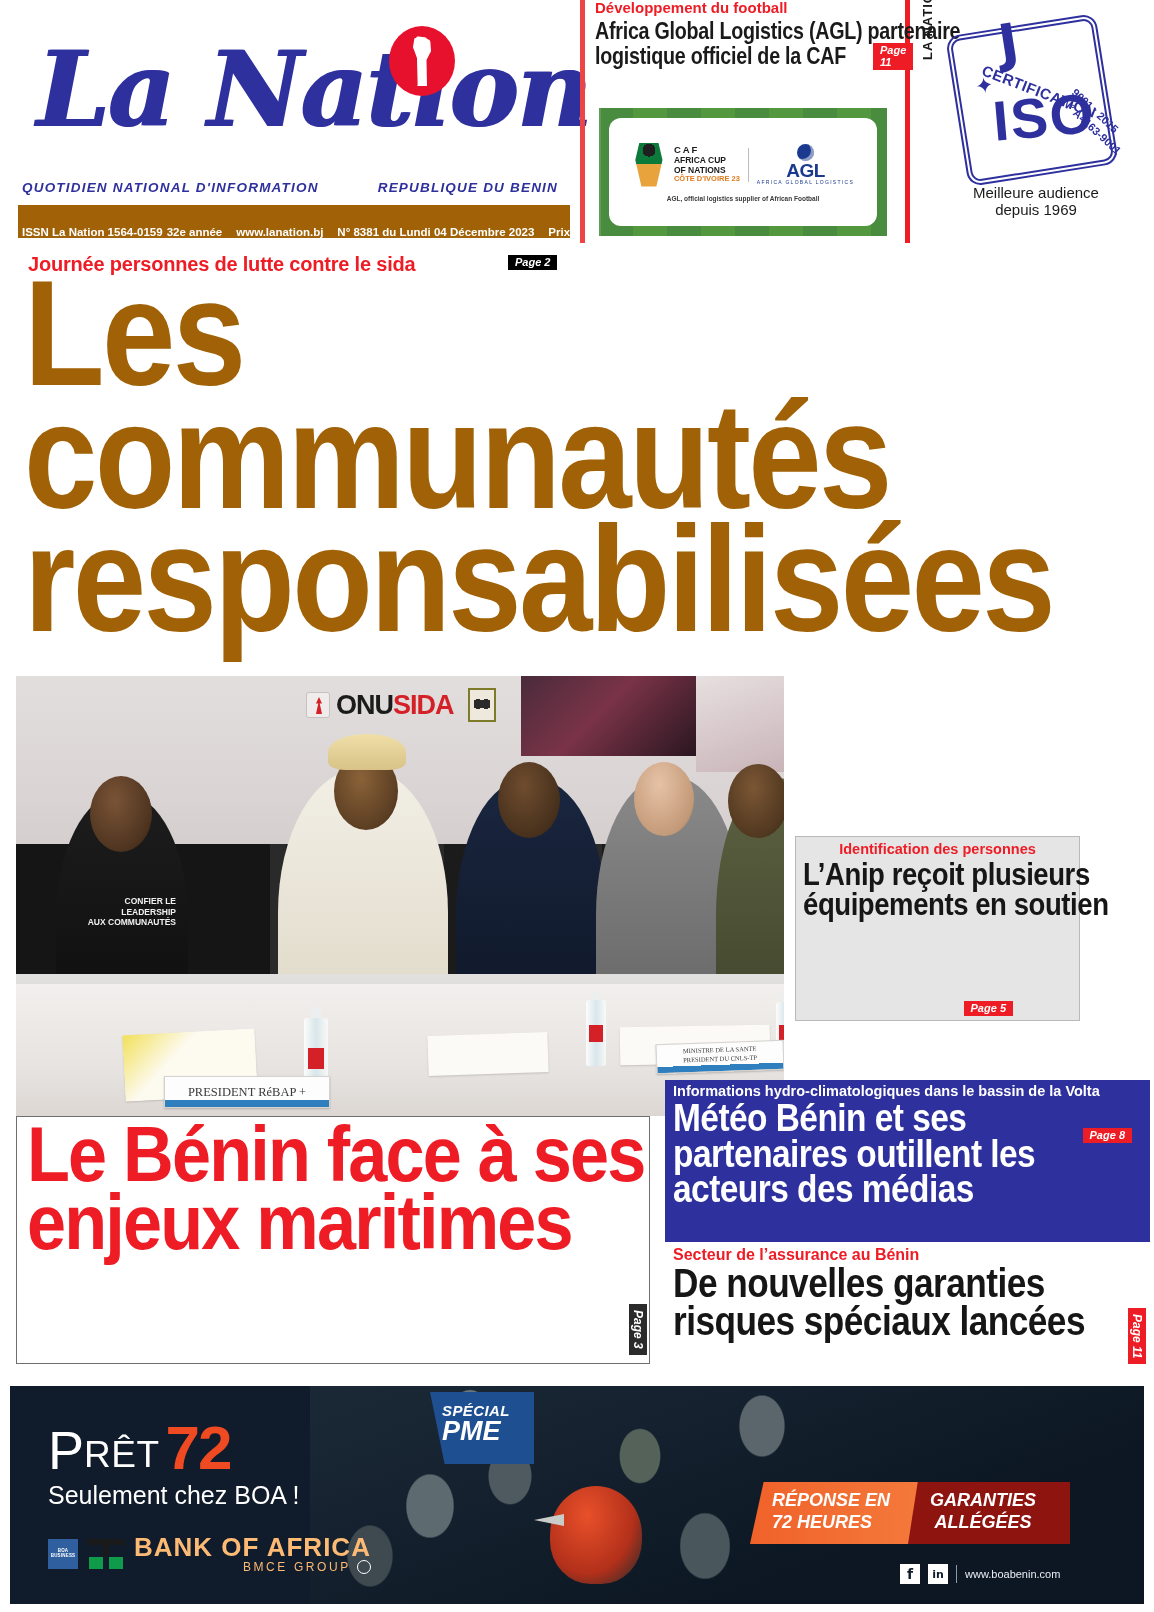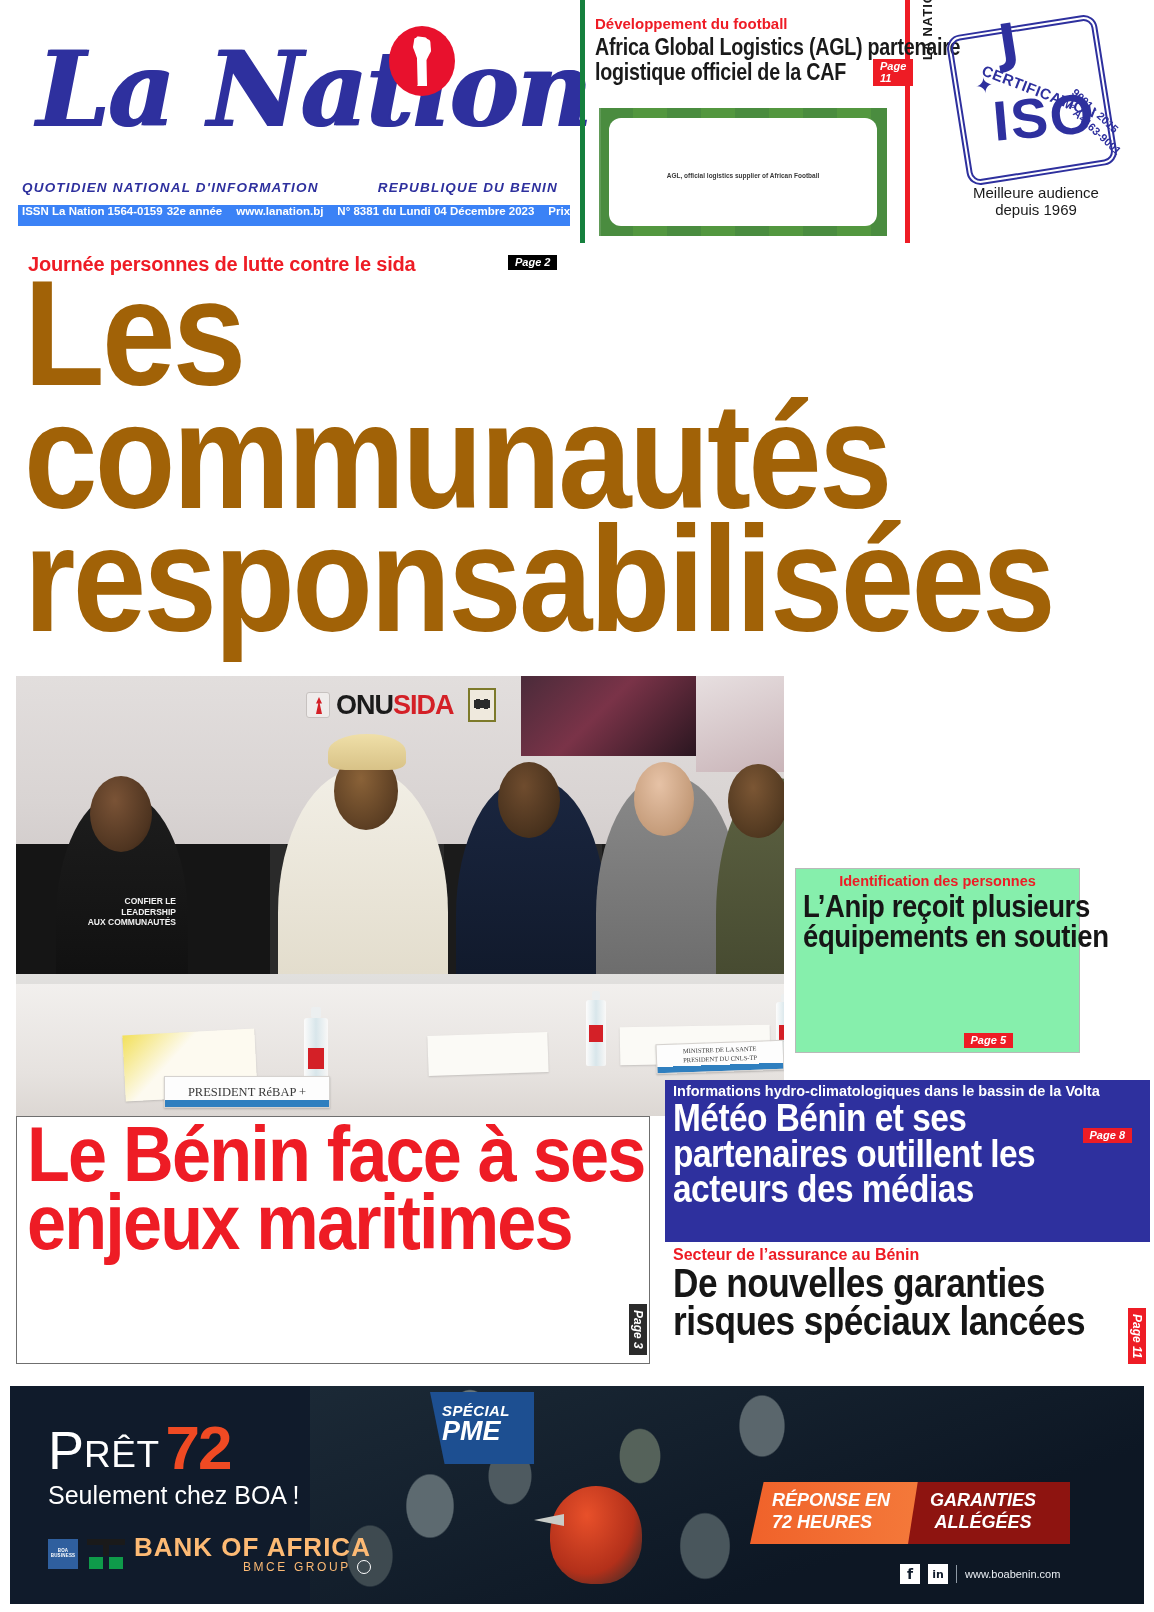--- a/index.html
+++ b/index.html
@@ -62,39 +62,39 @@
   }
   .tagline-left, .tagline-right {
     font-family: "Liberation Sans", sans-serif;
     font-weight: bold; font-style: italic;
     font-size: 13.5px;
     color: #2e309e;
     letter-spacing: 1.2px;
   }
   .issn-bar {
     position: absolute; left: 18px; top: 205px;
-    width: 552px; height: 21px;
-    background: #3b82f6;
+    width: 552px; height: 33px;
+    background: #a16207;
     color: #ffffff;
-    display: flex; align-items: flex-start;
+    display: flex; align-items: flex-end;
     font-size: 11.5px; font-weight: bold;
     white-space: nowrap;
     overflow: hidden;
     padding-left: 4px;
   }
   .issn-bar span { margin-right: 4px; }
   .sq { display: inline-block; width: 7px; height: 7px; background:#fff; margin: 0 5px; }
 
   
   .teaser-football {
     position: absolute; left: 580px; top: 0;
     width: 330px; height: 243px;
-    border-left: 5px solid #15803d;
+    border-left: 5px solid #ef4444;
     border-right: 5px solid #ee1c25;
-    padding: 16px 6px 0 10px;
+    padding: 0 6px 0 10px;
   }
   .kicker-red {
     color: #ee1c25; font-weight: bold; font-size: 15px;
     line-height: 1.1; margin-bottom: 2px;
   }
   .hl-black {
     font-family: "Liberation Sans Narrow", "Liberation Sans", sans-serif;
     font-weight: bold; color: #1a1a1a;
     font-size: 24px; line-height: 1.02;
     transform: scaleX(0.82); transform-origin: left center;
@@ -336,24 +336,24 @@
     content: ""; position: absolute; left: 28%; top: -14%; right: 28%; height: 14%;
     background: #eceff0; border-radius: 2px;
   }
   .paper-sheet {
     position: absolute; background: #fbfaf6;
     box-shadow: 0 1px 2px rgba(0,0,0,.15);
   }
 
   
   .box-anip {
-    position: absolute; left: 795px; top: 868px;
+    position: absolute; left: 795px; top: 836px;
     width: 285px; height: 185px;
     border: 1px solid #b9b9b9;
-    background: #86efac;
+    background: #e5e5e5;
     padding: 5px 7px 16px;
   }
   .box-anip .kicker-red { font-size: 14.5px; text-align: center; margin-bottom: 1px; }
   .anip-hl {
     font-family: "Liberation Sans Narrow", "Liberation Sans", sans-serif;
     font-weight: bold; color: #161616;
     font-size: 32px; line-height: .95;
     transform: scaleX(0.86); transform-origin: left center;
     white-space: nowrap;
     letter-spacing: -0.5px;
@@ -556,20 +556,35 @@
 
   <div class="teaser-football">
     <div class="kicker-red">Développement du football</div>
     <div class="hl-black">Africa Global Logistics (AGL) partenaire</div>
     <div style="display:flex;align-items:center;gap:6px;">
       <div class="hl-black">logistique officiel de la CAF</div>
       <span class="page-badge" style="margin-left:-34px;">Page 11</span>
     </div>
     <div class="agl-pitch">
       <div class="agl-card">
+        <div class="agl-row">
+          <div class="caf-badge"></div>
+          <div class="caf-txt">
+            <div class="c1">CAF</div>
+            <div>AFRICA CUP</div>
+            <div>OF NATIONS</div>
+            <div class="c3">CÔTE D'IVOIRE 23</div>
+          </div>
+          <div class="agl-sep"></div>
+          <div class="agl-logo">
+            <div class="agl-globe"></div>
+            <div class="agl-big">AGL</div>
+            <div class="agl-sub">AFRICA GLOBAL LOGISTICS</div>
+          </div>
+        </div>
         <div class="agl-caption">AGL, official logistics supplier of African Football</div>
       </div>
     </div>
   </div>
 
   <div class="iso-block">
     <div class="iso-vert">LA NATION</div>
     <div class="iso-stamp">
       <div class="iso-j">J</div>
       <div class="iso-star">✦</div>

